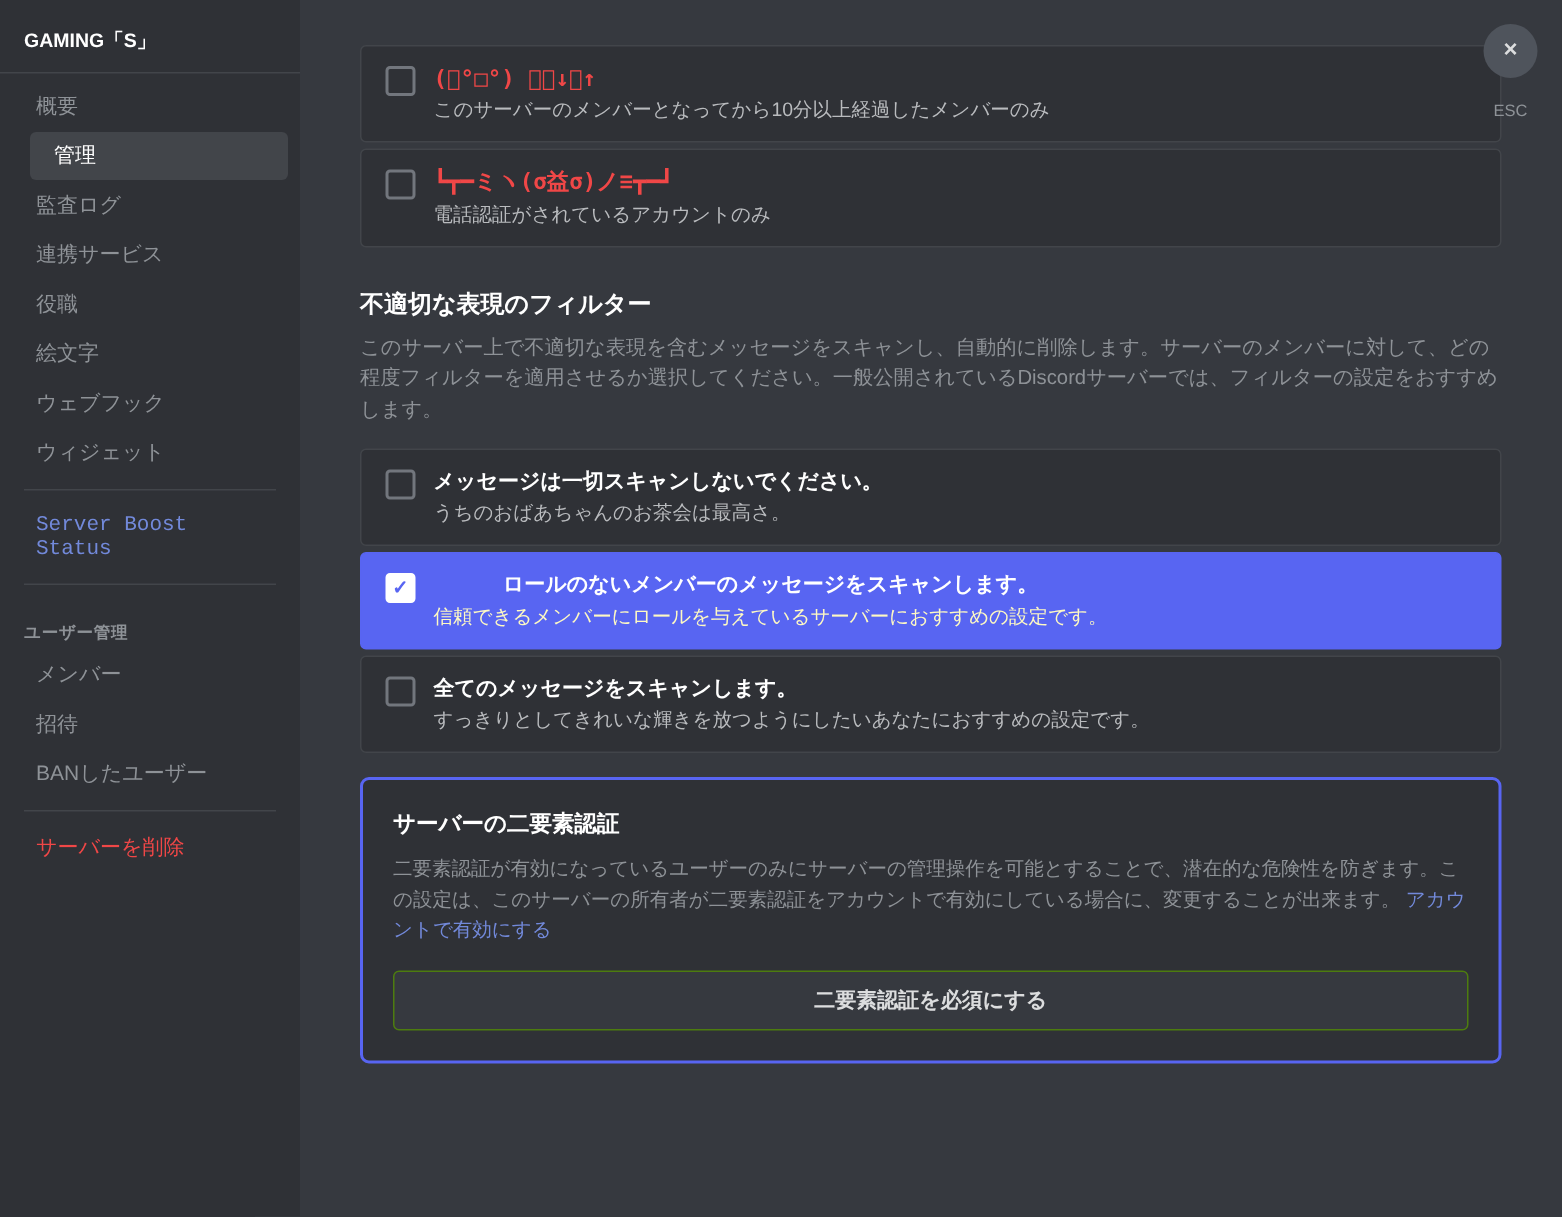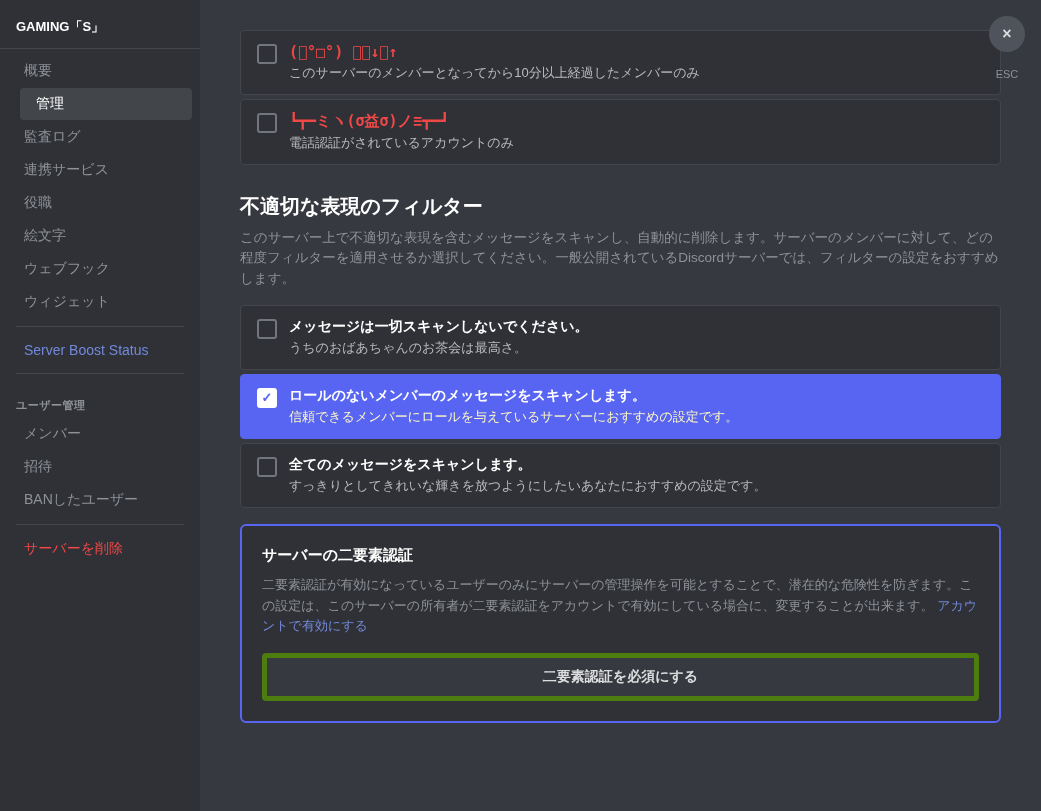--- a/index.html
+++ b/index.html
@@ -43,20 +43,21 @@
     .sidebar-item.active {
       background: #42454a;
       color: #fff;
       margin-left: 20px;
     }
     .sidebar-item.red {
       color: #f04747;
     }
     .sidebar-item.boost {
       color: #7289da;
+      font-family: Liberation Mono, monospace;
     }
 
     .sidebar-section-label {
       padding: 16px 16px 4px;
       font-size: 11px;
       font-weight: 700;
       color: #8e9297;
       text-transform: uppercase;
       letter-spacing: 0.5px;
     }
@@ -112,20 +113,21 @@
       padding: 12px 16px;
       margin-bottom: 4px;
       border: 1px solid #42454a;
       border-radius: 4px;
       background: #2f3136;
       cursor: pointer;
     }
     .checkbox-item.selected {
       background: #5865f2;
       border-color: #5865f2;
+      text-align: center;
     }
 
     .checkbox-box {
       width: 20px;
       height: 20px;
       border: 2px solid #72767d;
       border-radius: 3px;
       margin-right: 12px;
       margin-top: 1px;
       flex-shrink: 0;
@@ -154,21 +156,21 @@
     .checkbox-text-sub {
       font-size: 13px;
       color: #b9bbbe;
     }
     .checkbox-item.selected .checkbox-text-sub {
       color: #fef9c3;
     }
 
     
     .section-title {
-      font-size: 20px;
+      font-size: 16px;
       font-weight: 700;
       color: #fff;
       margin-bottom: 8px;
       margin-top: 28px;
     }
     .section-description {
       font-size: 13.5px;
       color: #8e9297;
       line-height: 1.5;
       margin-bottom: 16px;
@@ -195,21 +197,21 @@
       margin-bottom: 16px;
     }
     .twofa-link {
       color: #7289da;
       text-decoration: none;
     }
     .twofa-button {
       width: 100%;
       padding: 10px;
       background: #36393f;
-      border: 5px solid #4d7c0f;
+      border: 1px solid #4d7c0f;
       border-radius: 4px;
       color: #dcddde;
       font-size: 14px;
       font-weight: 600;
       cursor: pointer;
       text-align: center;
     }
 
     .emoji-text {
       color: #f04747;

